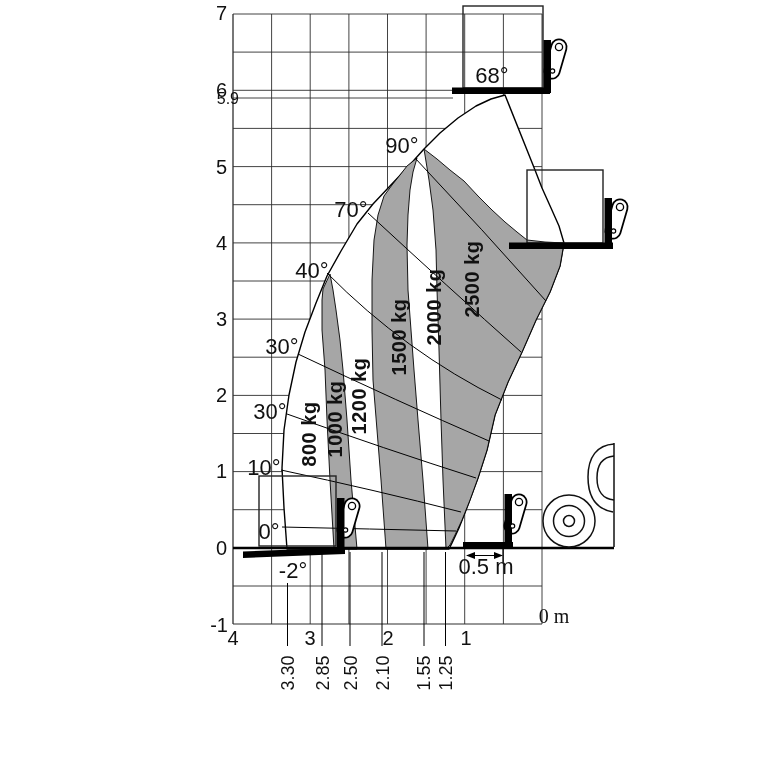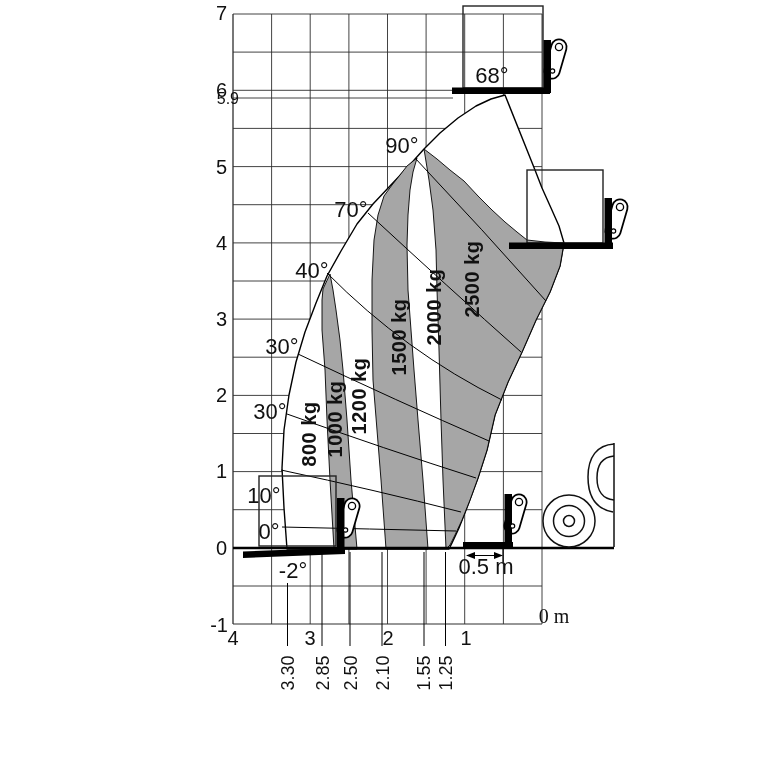--- a/index.html
+++ b/index.html
@@ -165,21 +165,21 @@
       <div class="lbl ax ar" style="left: 227px; top: 471px;">1</div>
       <div class="lbl ax ar" style="left: 227px; top: 548px;">0</div>
       <div class="lbl ax ar" style="left: 228px; top: 625px;">-1</div>
       <div class="lbl ax" style="left: 233px; top: 638px;">4</div>
       <div class="lbl ax" style="left: 310px; top: 638px;">3</div>
       <div class="lbl ax" style="left: 388px; top: 638px;">2</div>
       <div class="lbl ax" style="left: 466px; top: 638px;">1</div>
       <div class="lbl ax" style="left: 554px; top: 616px; font-family: Liberation Serif, serif;">0 m</div>
       <div class="lbl ang" style="left: 293px; top: 571px;">-2°</div>
       <div class="lbl ang" style="left: 269px; top: 532px;">0°</div>
-      <div class="lbl ang" style="left: 264px; top: 496px;">10°</div>
+      <div class="lbl ang" style="left: 264px; top: 468px;">10°</div>
       <div class="lbl ang" style="left: 270px; top: 412px;">30°</div>
       <div class="lbl ang" style="left: 282px; top: 347px;">30°</div>
       <div class="lbl ang" style="left: 312px; top: 271px;">40°</div>
       <div class="lbl ang" style="left: 351px; top: 210px;">70°</div>
       <div class="lbl ang" style="left: 402px; top: 146px;">90°</div>
       <div class="lbl ang" style="left: 492px; top: 76px;">68°</div>
       <div class="lbl load rot" style="left: 309px; top: 434px;">800 kg</div>
       <div class="lbl load rot" style="left: 335px; top: 419px;">1000 kg</div>
       <div class="lbl load rot" style="left: 359px; top: 396px;">1200 kg</div>
       <div class="lbl load rot" style="left: 399px; top: 337px;">1500 kg</div>

